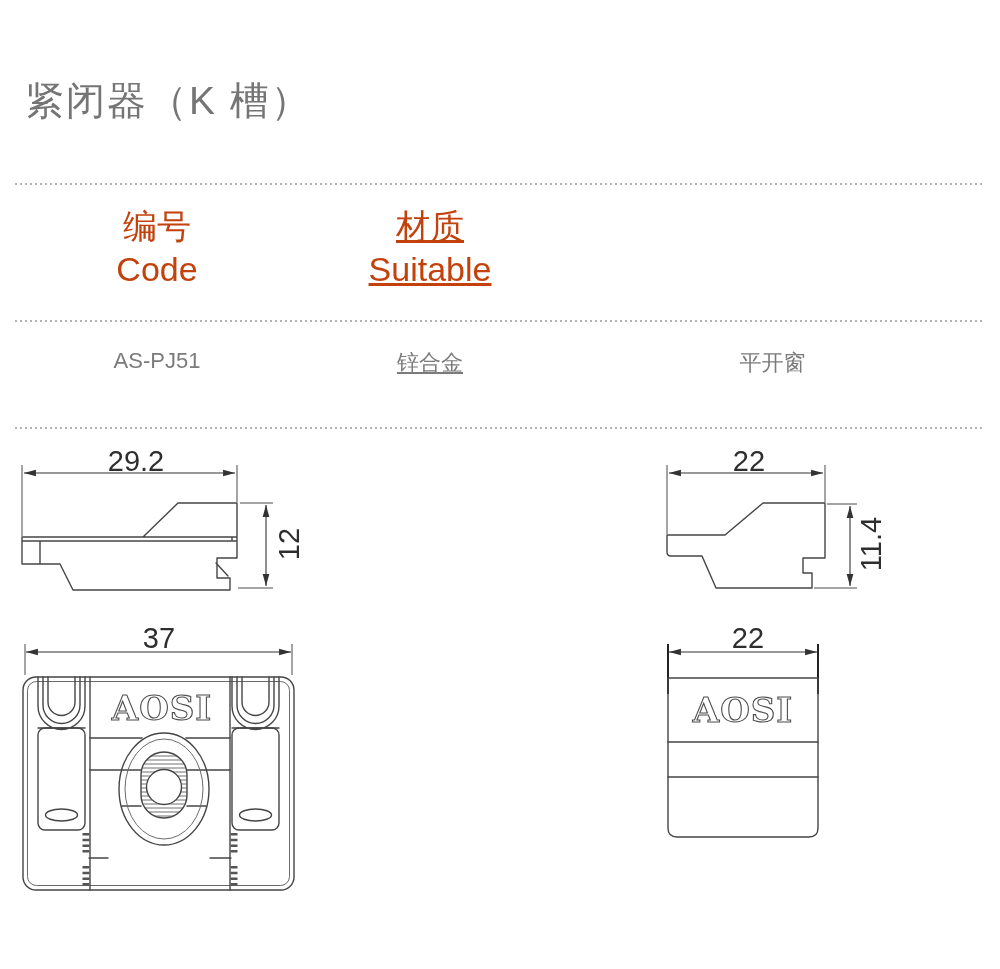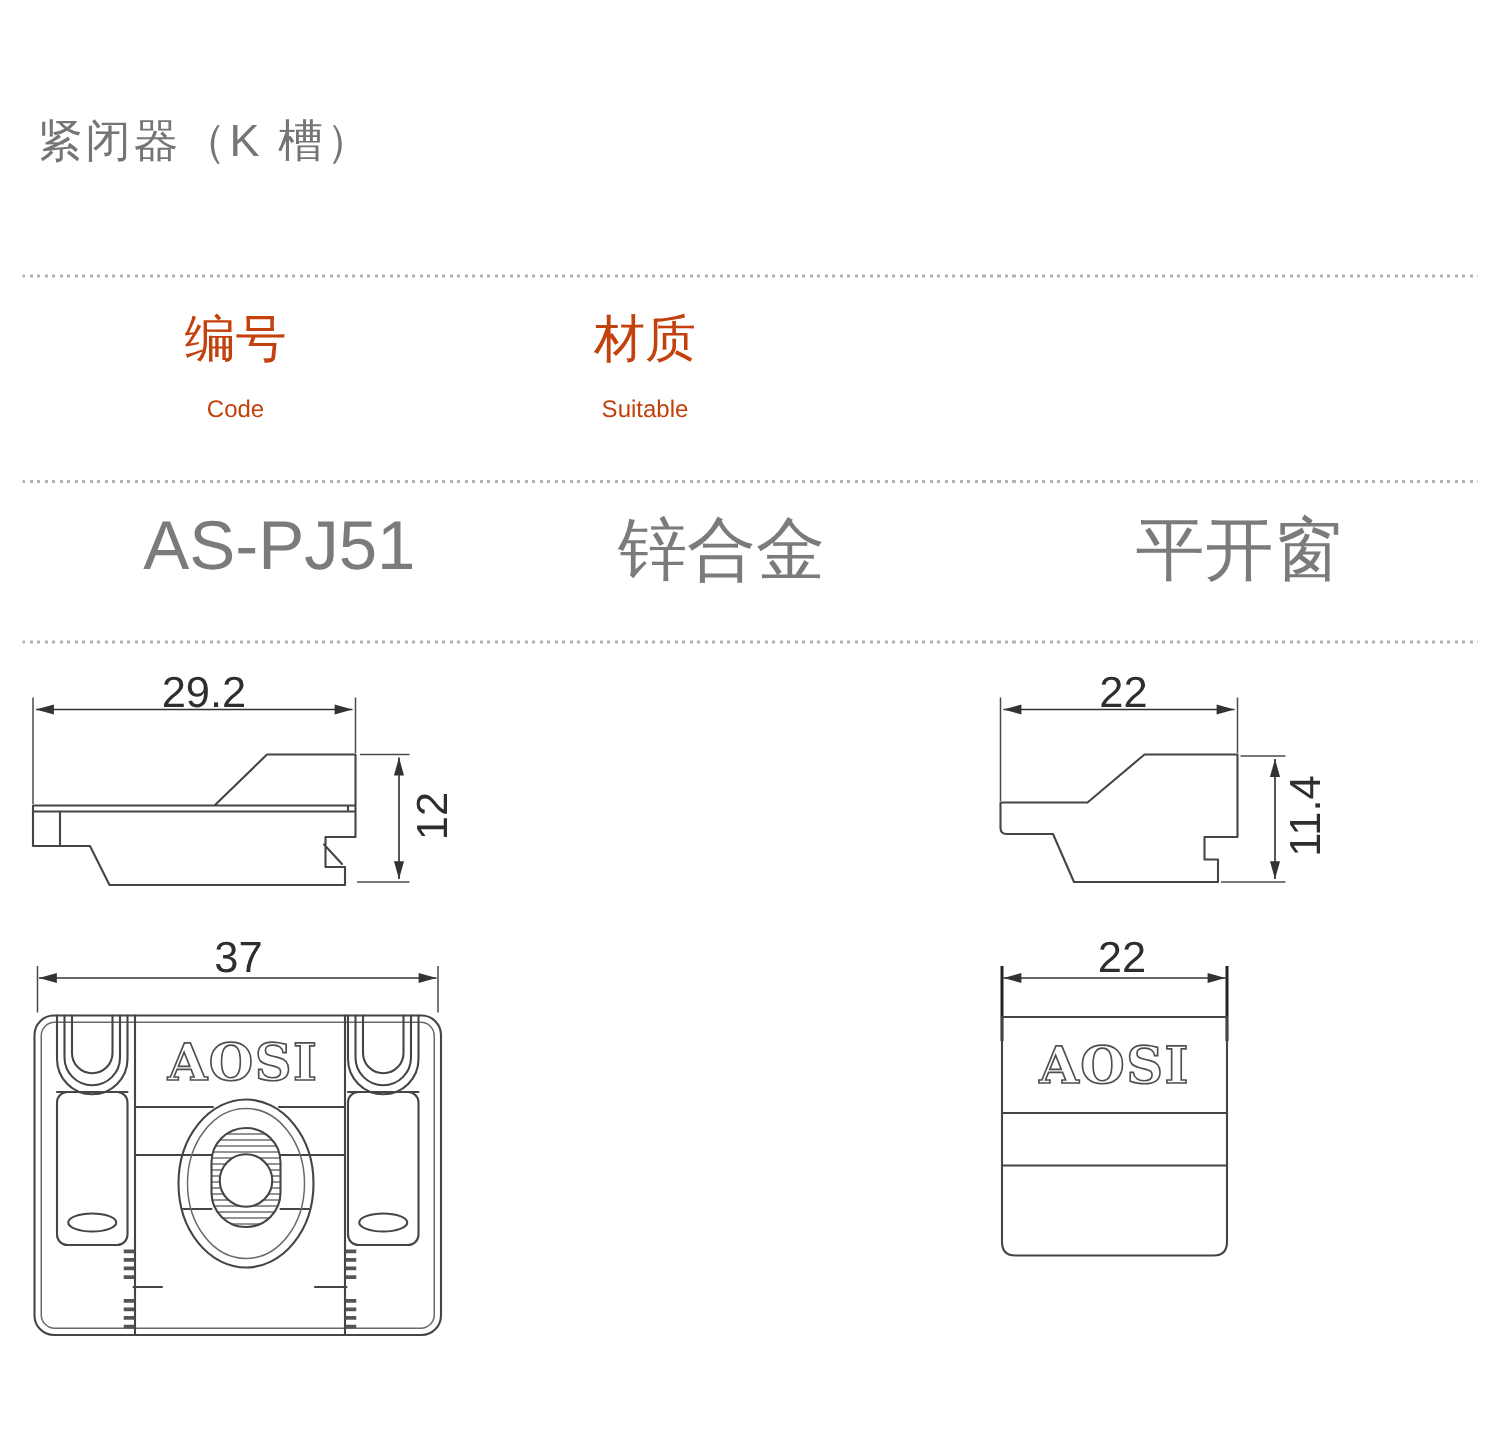--- a/index.html
+++ b/index.html
@@ -1,33 +1,33 @@
 <!DOCTYPE html>
 <html><head>
 <meta charset="utf-8">
 <style>
   html,body{margin:0;padding:0;background:#fff;}
   .page{
     position:relative;width:1000px;height:969px;background:#ffffff;overflow:hidden;
     font-family:"Liberation Sans","DejaVu Sans",sans-serif;
   }
   .title{
-    position:absolute;top:74px;left:25px;font-size:30px;font-weight:400;
+    position:absolute;top:74px;left:25px;font-size:39px;font-weight:400;
     color:#757575;letter-spacing:2px;white-space:nowrap;
   }
   .sep{
     position:absolute;left:15px;right:15px;height:2px;
     background:repeating-linear-gradient(90deg,#b3b3b3 0 2px,transparent 2px 5px);
   }
   .sep1{top:183px;} .sep2{top:320px;} .sep3{top:427px;}
   .hcol{position:absolute;top:205px;text-align:center;color:#c2410c;}
-  .vcol{position:absolute;top:336px;text-align:right;color:#7b7b7b;font-size:46px;}
-  .c1{left:37px;width:240px;} .c2{left:310px;width:240px;} .c3{left:650px;width:245px;}
+  .vcol{position:absolute;top:348px;text-align:center;color:#7b7b7b;font-size:22px;}
+  .c1{left:37px;width:240px;} .c2{left:310px;width:240px;text-decoration:underline;} .c3{left:650px;width:245px;}
   .zh{font-size:34px;line-height:1.25;}
-  .en{font-size:16px;line-height:1.2;margin-top:16px;}
+  .en{font-size:34px;line-height:1.2;margin-top:1px;}
   .drawings{position:absolute;left:0;top:430px;width:1000px;height:539px;}
   
   .part{fill:none;stroke:#454545;stroke-width:1.4;stroke-linejoin:round;stroke-linecap:round;}
   .thin{fill:none;stroke:#6a6a6a;stroke-width:1;}
   .dim{fill:none;stroke:#333;stroke-width:1.1;}
   .ext{fill:none;stroke:#4a4a4a;stroke-width:1;}
   .extd{fill:none;stroke:#222;stroke-width:2;}
   .teeth{stroke:#555;stroke-width:7;stroke-dasharray:2.5 3.2;}
   .hatched{fill:url(#hatch);}
   .filled{fill:#ffffff;}

